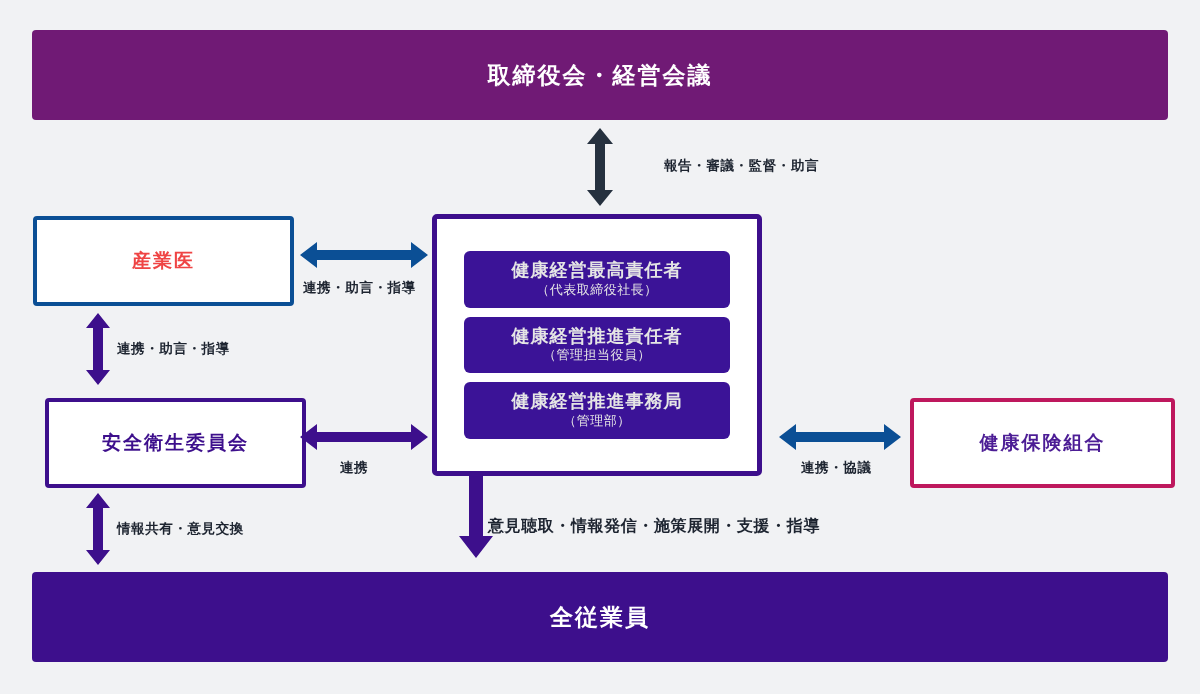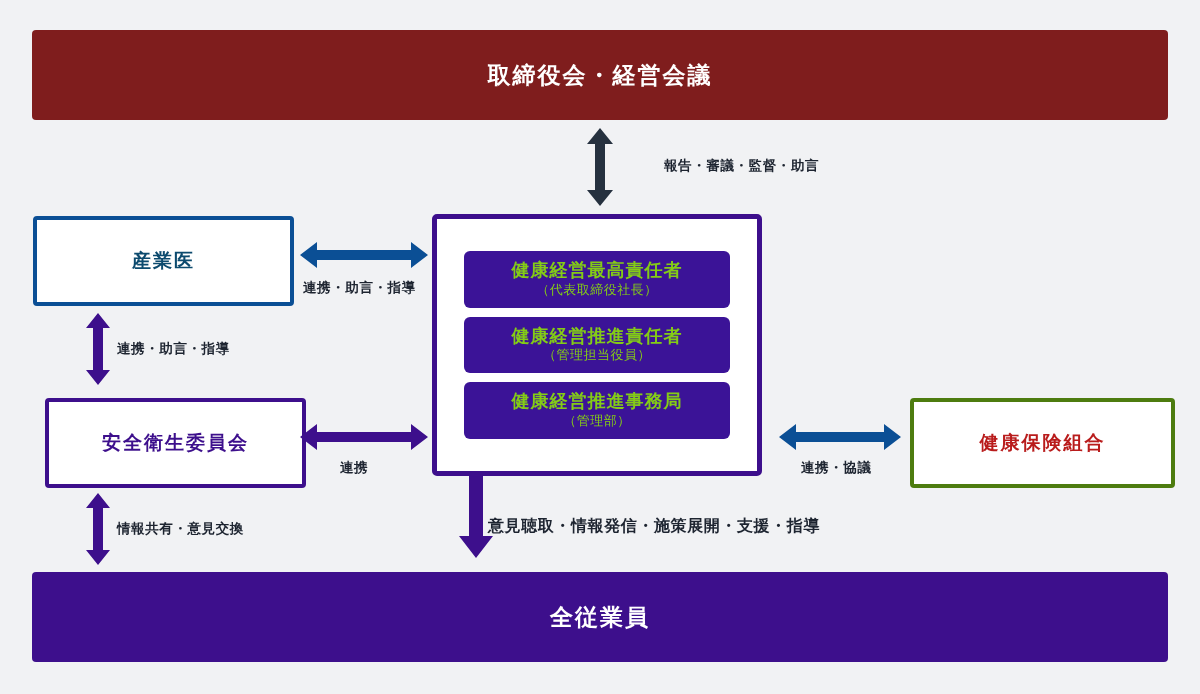--- a/index.html
+++ b/index.html
@@ -26,21 +26,21 @@
     align-items: center;
     justify-content: center;
     border-radius: 4px;
     color: #ffffff;
     font-weight: bold;
     letter-spacing: 2px;
   }
   .banner-top {
     left: 32px; top: 30px;
     width: 1136px; height: 90px;
-    background: #7f1d1d;
+    background: #701a75;
     font-size: 23px;
   }
   .banner-bottom {
     left: 32px; top: 572px;
     width: 1136px; height: 90px;
     background: #3d0f8c;
     font-size: 23px;
   }
 
   
@@ -52,34 +52,34 @@
     background: #ffffff;
     border-radius: 4px;
     font-size: 19px;
     font-weight: bold;
     letter-spacing: 2px;
   }
   .box-sangyoi {
     left: 33px; top: 216px;
     width: 253px; height: 82px;
     border: 4px solid #0b4f95;
-    color: #0c4a6e;
+    color: #ef4444;
   }
   .box-anzen {
     left: 33px; top: 398px;
     width: 253px; height: 82px;
     border: 4px solid #3d0f8c;
     color: #3d0f8c;
     margin-left: 12px;
   }
   .box-kenpo {
     left: 910px; top: 398px;
     width: 257px; height: 82px;
-    border: 4px solid #4d7c0f;
-    color: #b91c1c;
+    border: 4px solid #be185d;
+    color: #4c1d95;
   }
 
   
   .center-box {
     position: absolute;
     left: 432px; top: 214px;
     width: 330px; height: 262px;
     background: #ffffff;
     border: 5px solid #3d0f8c;
     border-radius: 5px;
@@ -87,21 +87,21 @@
     display: flex;
     flex-direction: column;
     justify-content: center;
     align-items: center;
     gap: 9px;
   }
   .role-card {
     width: 266px;
     background: #3b1397;
     border-radius: 6px;
-    color: #84cc16;
+    color: #e5e5e5;
     text-align: center;
     padding: 9px 0 10px 0;
   }
   .role-title {
     font-size: 18px;
     font-weight: bold;
     letter-spacing: 1px;
     line-height: 1.15;
   }
   .role-sub {

